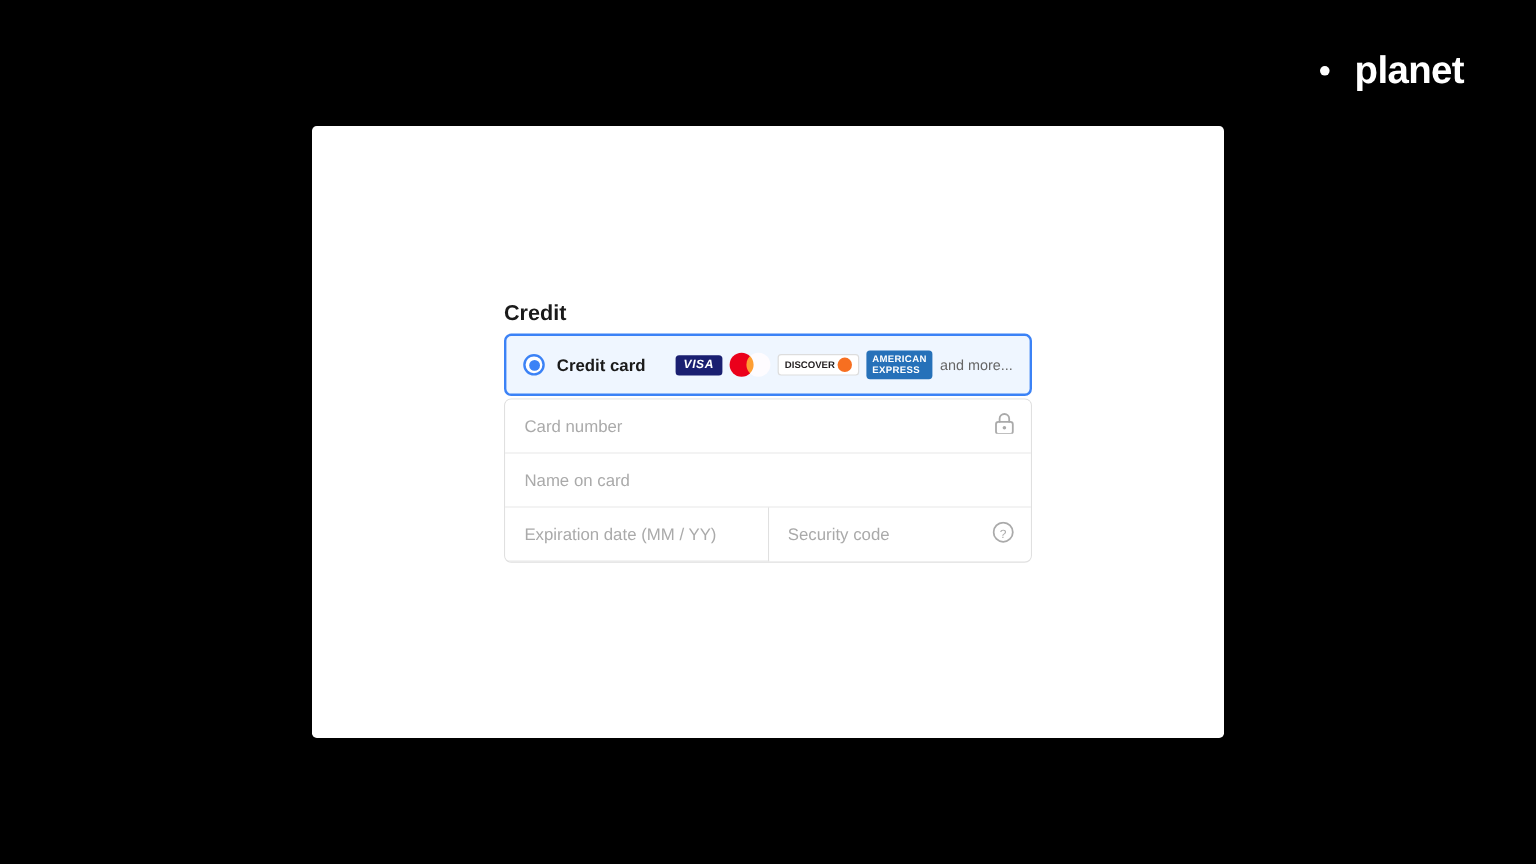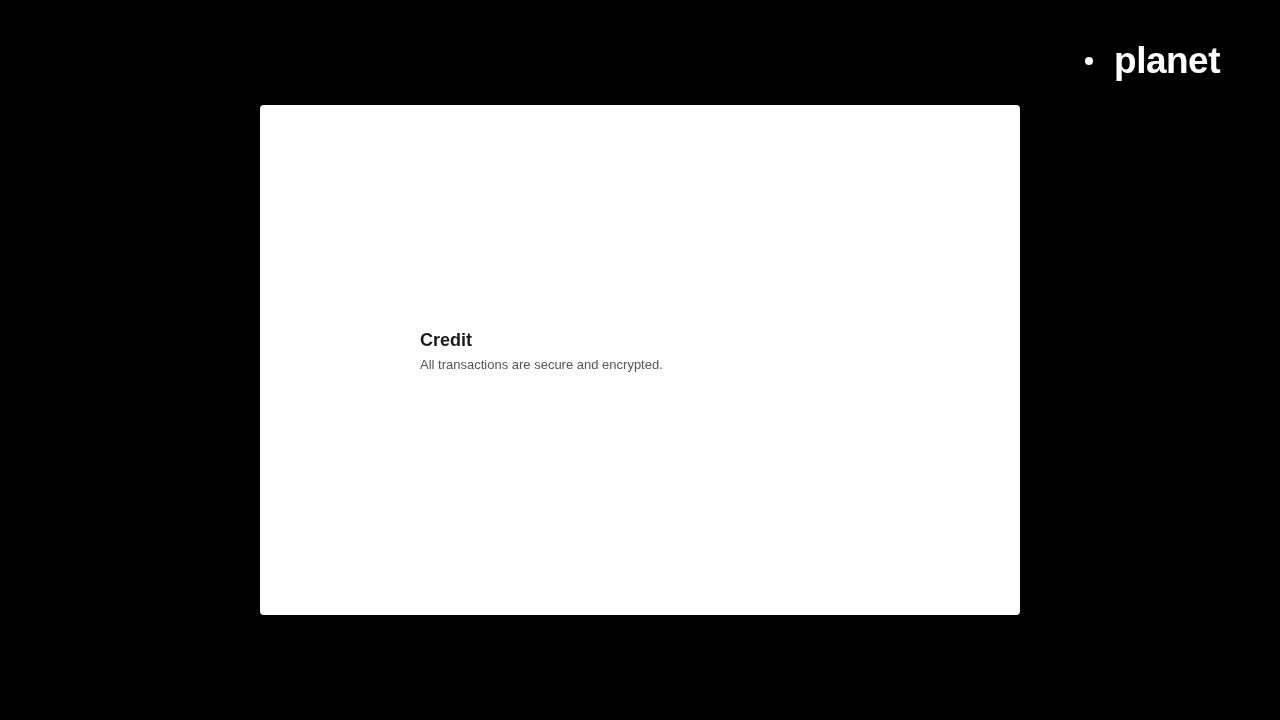--- a/index.html
+++ b/index.html
@@ -13,21 +13,21 @@
       font-family: -apple-system, BlinkMacSystemFont, 'Segoe UI', Helvetica, Arial, sans-serif;
       position: relative;
     }
 
     
     .planet-logo {
       position: absolute;
       top: 40px;
       right: 60px;
       color: #fff;
-      font-size: 37px;
+      font-size: 32px;
       font-weight: 700;
       letter-spacing: -0.5px;
       display: flex;
       align-items: center;
       gap: 20px;
     }
     .planet-logo .dot {
       width: 8px;
       height: 8px;
       background: #fff;
@@ -237,17 +237,75 @@
 <body>
 
 <div class="planet-logo">
   <div class="dot"></div>
   <span>planet</span>
 </div>
 
 <div class="main-card">
 
   <h2 class="payment-title">Credit</h2>
-  <p class="payment-subtitle">All transactions are secure and encrypted.</p>
-
-
+
+  <div class="credit-card-row">
+    <div class="credit-card-left">
+      <div class="radio-selected">
+        <div class="radio-inner"></div>
+      </div>
+      <span class="credit-card-label">Credit card</span>
+    </div>
+    <div class="card-icons">
+
+      <div class="badge-visa">VISA</div>
+
+      <div class="badge-mc">
+        <div class="circle-left"></div>
+        <div class="circle-right"></div>
+      </div>
+
+      <div class="badge-discover">
+        <span style="font-size:8px;font-weight:800;color:#231f20;">DISCOVER</span>
+        <div class="disc-circle"></div>
+      </div>
+
+      <div class="badge-amex">AMERICAN<br>EXPRESS</div>
+
+      <span class="and-more">and more...</span>
+    </div>
+  </div>
+
+  <div class="form-container">
+
+    <div class="form-field">
+      <input class="form-input" type="text" placeholder="Card number" style="">
+      <span class="field-icon">
+        <svg width="16" height="18" viewBox="0 0 16 18" fill="none" xmlns="http://www.w3.org/2000/svg">
+          <rect x="1" y="8" width="14" height="10" rx="2" fill="none" stroke="#aaa" stroke-width="1.5"></rect>
+          <path d="M4 8V5.5a4 4 0 0 1 8 0V8" stroke="#aaa" stroke-width="1.5" fill="none" stroke-linecap="round"></path>
+          <circle cx="8" cy="13" r="1.5" fill="#aaa"></circle>
+        </svg>
+      </span>
+    </div>
+
+    <div class="form-field">
+      <input class="form-input" type="text" placeholder="Name on card" style="">
+    </div>
+
+    <div class="form-row">
+      <div class="form-field">
+        <input class="form-input" type="text" placeholder="Expiration date (MM / YY)" style="">
+      </div>
+      <div class="form-field">
+        <input class="form-input" type="text" placeholder="Security code" style="">
+        <span class="field-icon">
+          <svg width="18" height="18" viewBox="0 0 18 18" fill="none" xmlns="http://www.w3.org/2000/svg">
+            <circle cx="9" cy="9" r="8" stroke="#aaa" stroke-width="1.5" fill="none"></circle>
+            <text x="9" y="13.5" text-anchor="middle" font-size="10" fill="#aaa" font-family="Arial">?</text>
+          </svg>
+        </span>
+      </div>
+    </div>
+
+  </div>
 
 </div>
 
 </body></html>

